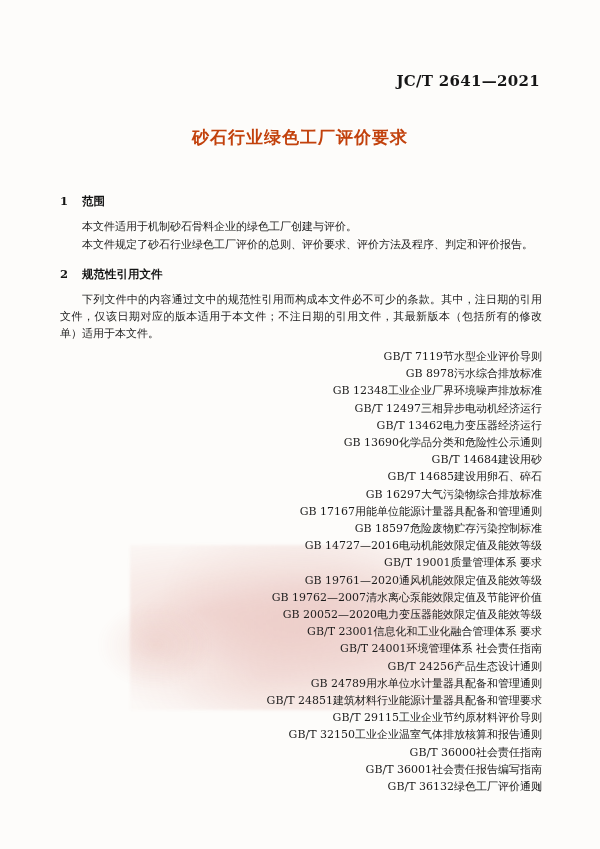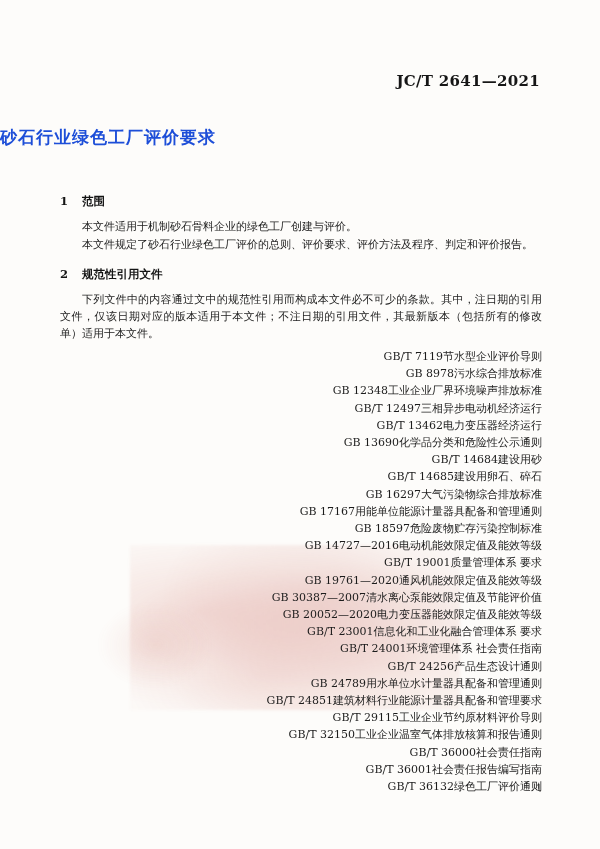--- a/index.html
+++ b/index.html
@@ -52,25 +52,25 @@
     font-size: 15px;
     font-weight: bold;
     letter-spacing: 0.3px;
     color: #161616;
   }
   .doc-title {
     position: absolute;
     left: 0;
     right: 0;
     top: 126px;
-    text-align: left;
+    text-align: center;
     font-size: 17px;
     font-weight: bold;
     letter-spacing: 1px;
-    color: #1d4ed8;
+    color: #c2410c;
   }
   .content {
     position: absolute;
     left: 60px;
     right: 58px;
     top: 180px;
   }
   .section {
     margin-bottom: 2px;
   }
@@ -159,21 +159,21 @@
         <div class="ref-item"><span class="ref-code">GB/T 13462</span><span>电力变压器经济运行</span></div>
         <div class="ref-item"><span class="ref-code">GB 13690</span><span>化学品分类和危险性公示通则</span></div>
         <div class="ref-item"><span class="ref-code">GB/T 14684</span><span>建设用砂</span></div>
         <div class="ref-item"><span class="ref-code">GB/T 14685</span><span>建设用卵石、碎石</span></div>
         <div class="ref-item"><span class="ref-code">GB 16297</span><span>大气污染物综合排放标准</span></div>
         <div class="ref-item"><span class="ref-code">GB 17167</span><span>用能单位能源计量器具配备和管理通则</span></div>
         <div class="ref-item"><span class="ref-code">GB 18597</span><span>危险废物贮存污染控制标准</span></div>
         <div class="ref-item"><span class="ref-code">GB 14727—2016</span><span>电动机能效限定值及能效等级</span></div>
         <div class="ref-item"><span class="ref-code">GB/T 19001</span><span>质量管理体系  要求</span></div>
         <div class="ref-item"><span class="ref-code">GB 19761—2020</span><span>通风机能效限定值及能效等级</span></div>
-        <div class="ref-item"><span class="ref-code">GB 30387—2007</span><span>清水离心泵能效限定值及节能评价值</span></div>
+        <div class="ref-item"><span class="ref-code">GB 19762—2007</span><span>清水离心泵能效限定值及节能评价值</span></div>
         <div class="ref-item"><span class="ref-code">GB 20052—2020</span><span>电力变压器能效限定值及能效等级</span></div>
         <div class="ref-item"><span class="ref-code">GB/T 23001</span><span>信息化和工业化融合管理体系   要求</span></div>
         <div class="ref-item"><span class="ref-code">GB/T 24001</span><span>环境管理体系  社会责任指南</span></div>
         <div class="ref-item"><span class="ref-code">GB/T 24256</span><span>产品生态设计通则</span></div>
         <div class="ref-item"><span class="ref-code">GB 24789</span><span>用水单位水计量器具配备和管理通则</span></div>
         <div class="ref-item"><span class="ref-code">GB/T 24851</span><span>建筑材料行业能源计量器具配备和管理要求</span></div>
         <div class="ref-item"><span class="ref-code">GB/T 29115</span><span>工业企业节约原材料评价导则</span></div>
         <div class="ref-item"><span class="ref-code">GB/T 32150</span><span>工业企业温室气体排放核算和报告通则</span></div>
         <div class="ref-item"><span class="ref-code">GB/T 36000</span><span>社会责任指南</span></div>
         <div class="ref-item"><span class="ref-code">GB/T 36001</span><span>社会责任报告编写指南</span></div>

